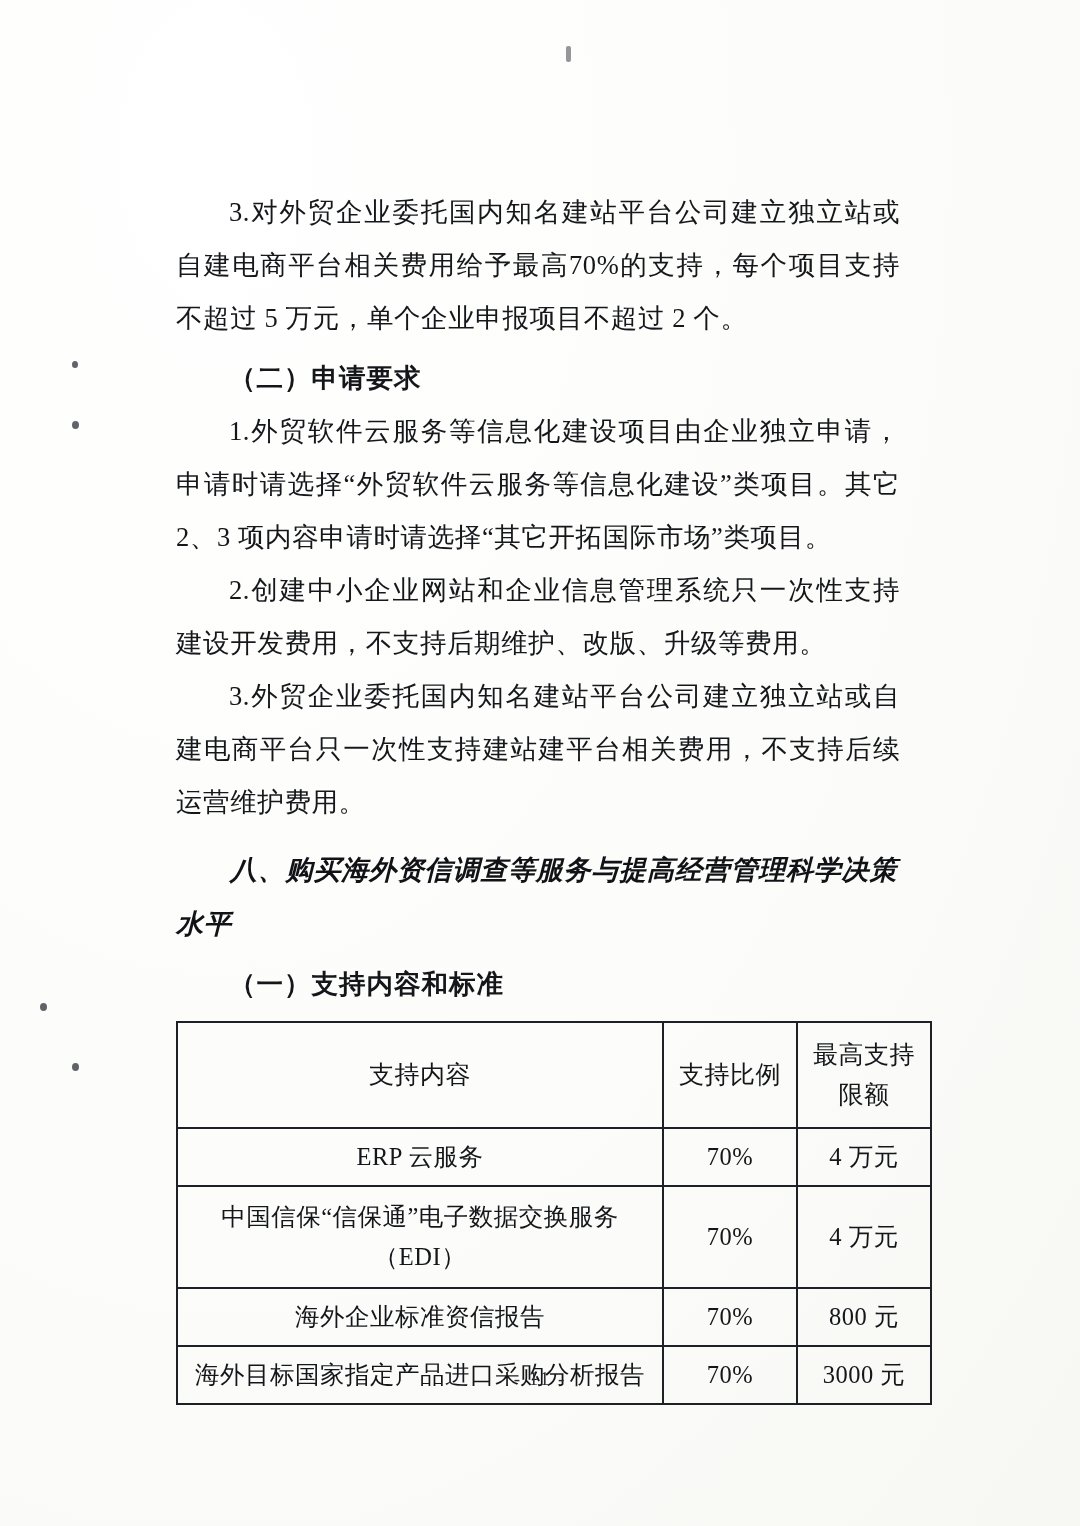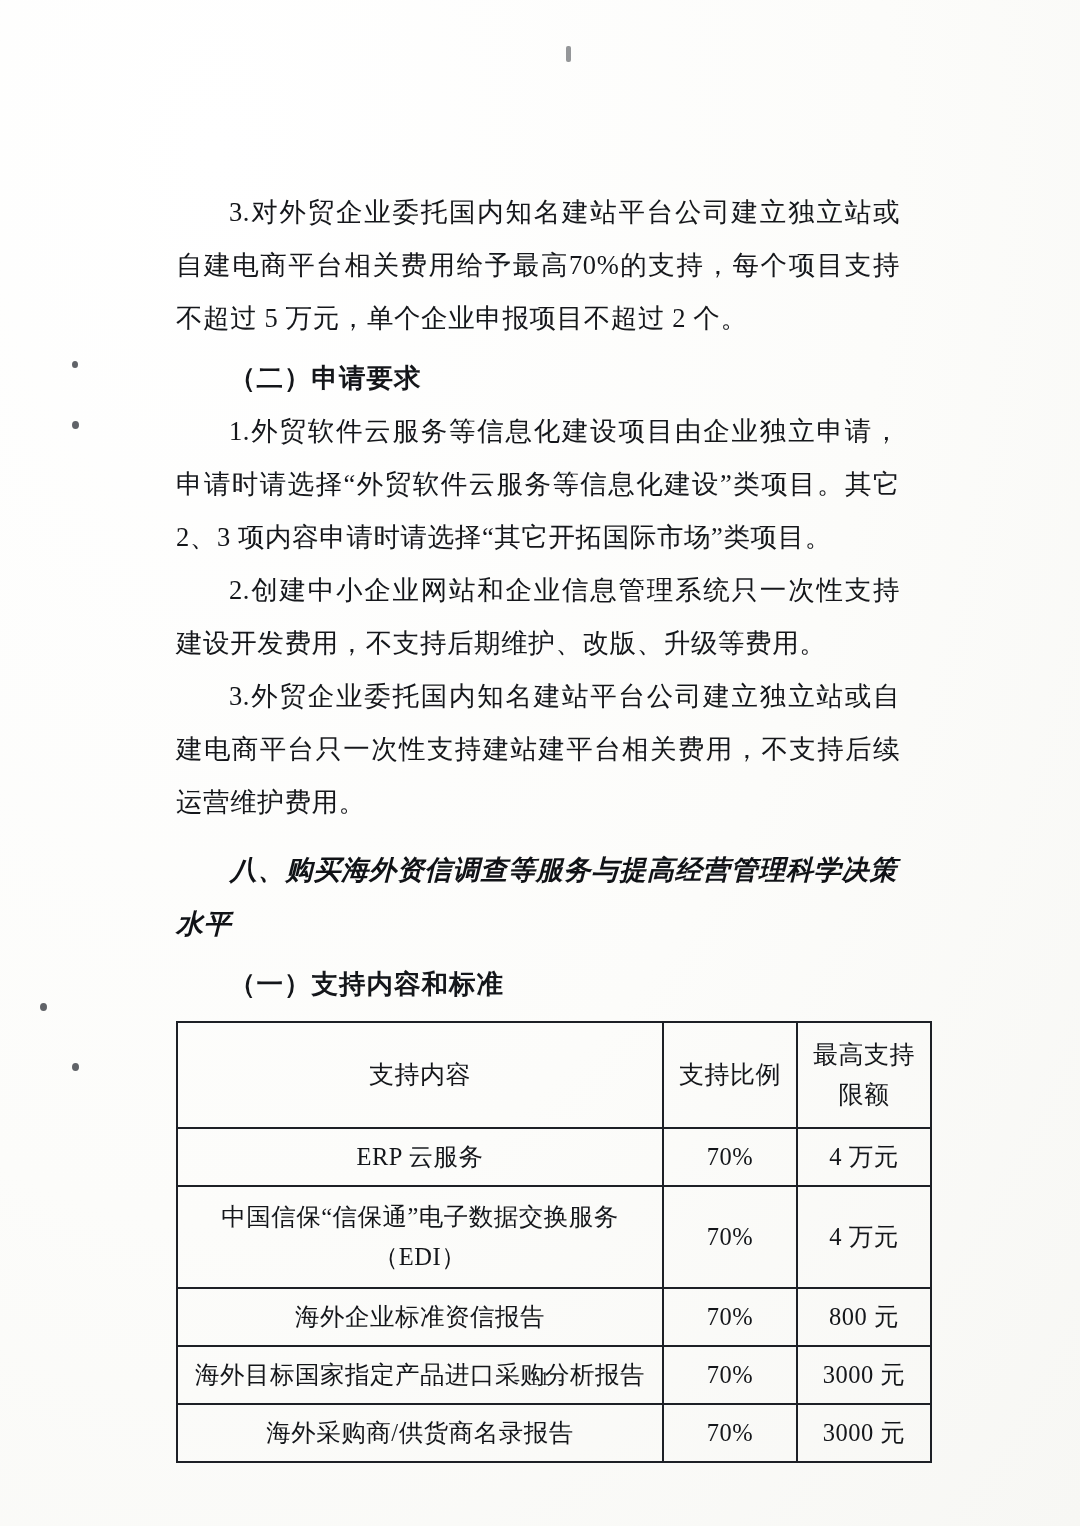--- a/index.html
+++ b/index.html
@@ -177,24 +177,19 @@
           <td class="c1">70%</td>
           <td class="c2">800 元</td>
         </tr>
 
         <tr>
           <td class="c0">海外目标国家指定产品进口采购分析报告</td>
           <td class="c1">70%</td>
           <td class="c2">3000 元</td>
         </tr>
 
-        <tr>
-          <td class="c0">海外采购商/供货商名录报告</td>
-          <td class="c1">70%</td>
-          <td class="c2">3000 元</td>
-        </tr>
       </tbody>
     </table>
 
   </div>
 
   <div class="page-number">- 11 -</div>
 </div>
 
 </body></html>

